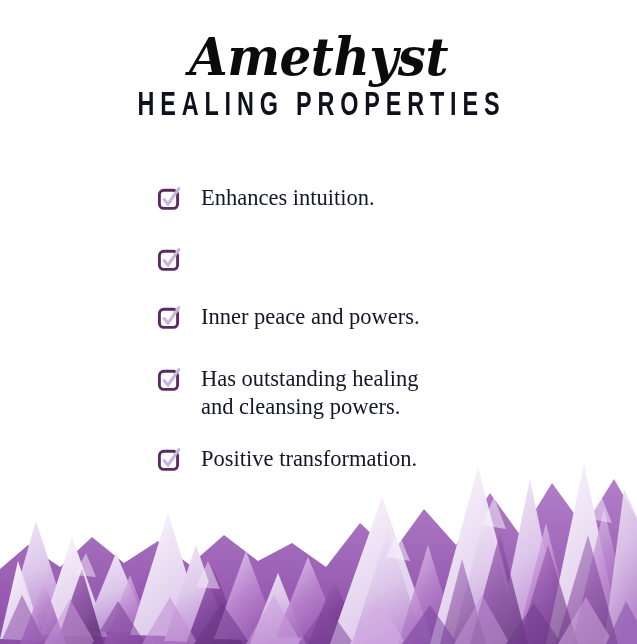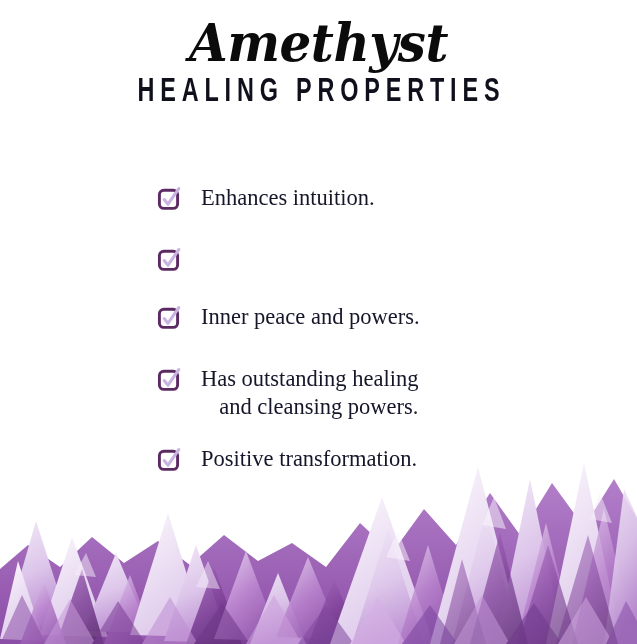--- a/index.html
+++ b/index.html
@@ -12,21 +12,21 @@
   }
   .card{
     position:absolute;inset:0;
     background:#ffffff;
     overflow:hidden;
   }
 
   
   .header{
     position:absolute;
-    top:16px;left:0;right:0;
+    top:30px;left:0;right:0;
     text-align:center;
   }
   .title{
     font-family:"DejaVu Serif", serif;
     font-style:italic;
     font-weight:bold;
     font-size:52px;
     line-height:1.02;
     color:#0b0b0b;
     letter-spacing:-0.5px;
@@ -71,21 +71,21 @@
 
   .row-text{
     font-family:"Liberation Serif", serif;
     font-size:22.5px;
     line-height:1.26;
     color:#16162a;
     white-space:pre-line;
     padding-top:0;
     text-align:right;
   }
-  .row-text.centered{ text-align:right; }
+  .row-text.centered{ text-align:left; }
 
   
   .crystals{
     position:absolute;
     left:0;right:0;bottom:0;
     height:195px;
     overflow:hidden;
   }
   .crystals svg{display:block;width:100%;height:100%;}
 </style>

